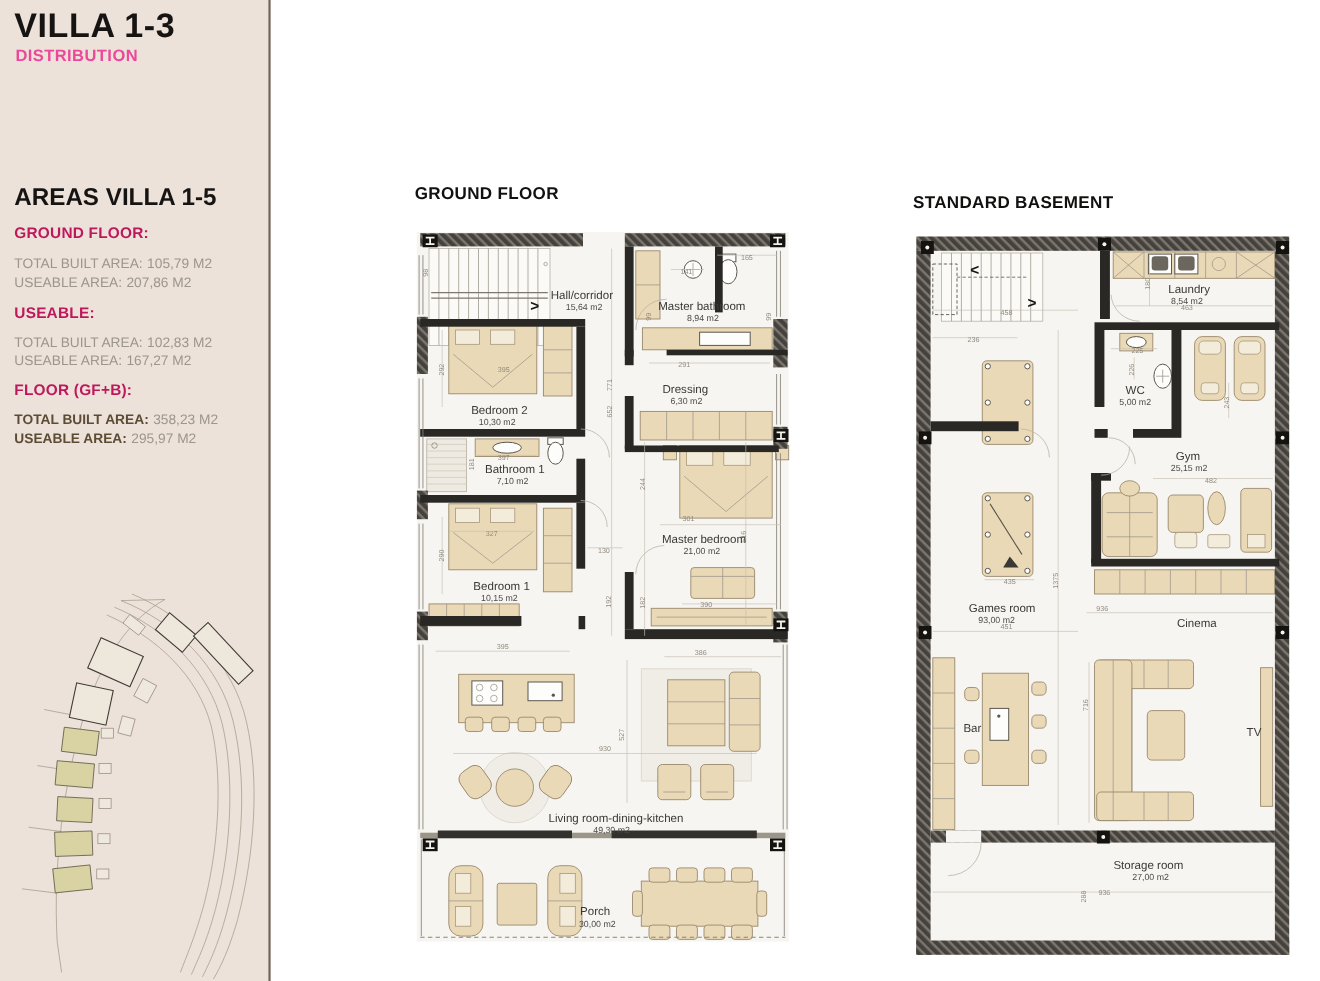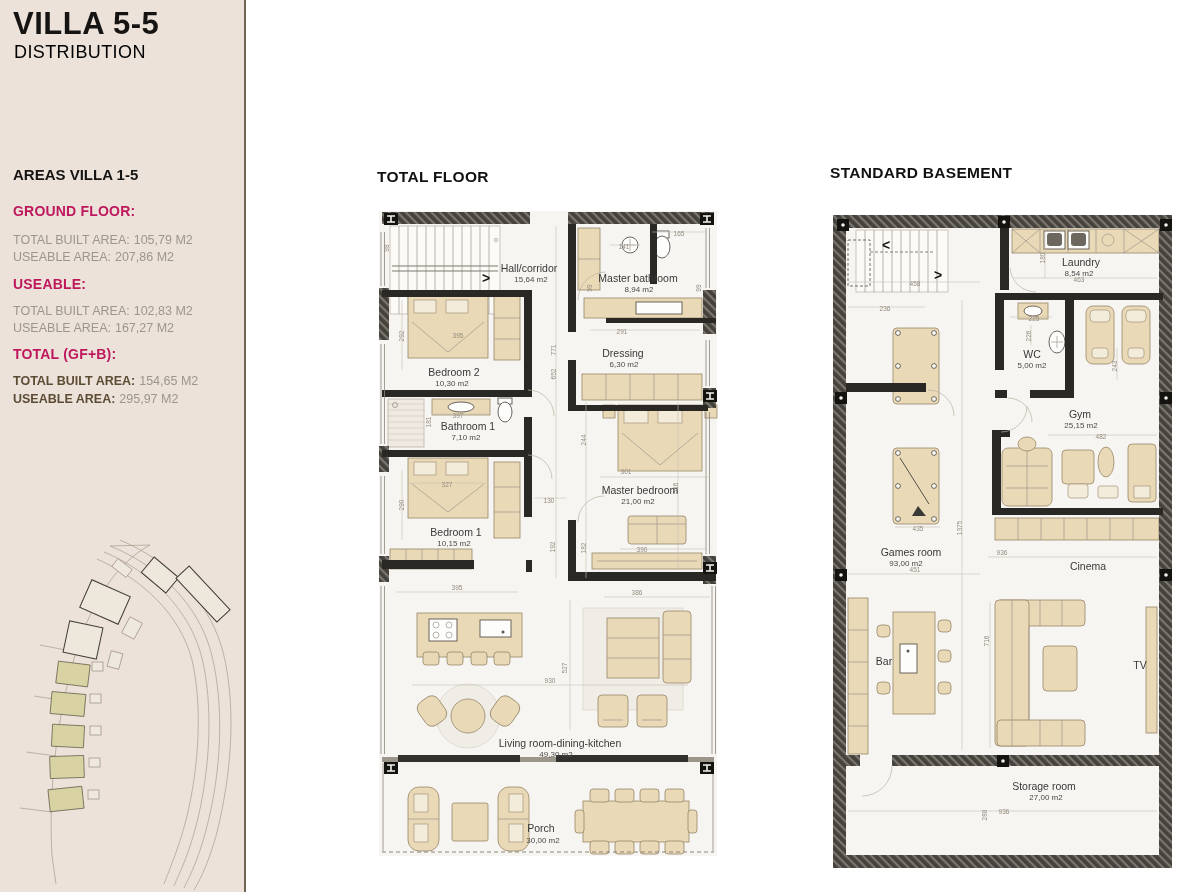--- a/index.html
+++ b/index.html
@@ -3,22 +3,22 @@
 <meta charset="utf-8">
 <style>
   html,body{margin:0;padding:0;}
   body{width:1200px;height:892px;position:relative;background:#ffffff;
        font-family:"Liberation Sans",sans-serif;overflow:hidden;}
   .abs{position:absolute;}
   
   #sidebar{left:0;top:0;width:244px;height:892px;background:#ece2da;}
   #divider{left:244px;top:0;width:2px;height:892px;background:#6f6354;}
   .v-title{left:13px;top:6px;font-size:31px;font-weight:800;color:#161412;letter-spacing:.5px;}
-  .v-sub{left:14px;top:42px;font-size:18px;font-weight:400;color:#000000;letter-spacing:.4px;}
-  .areas-h{left:13px;top:166px;font-size:15px;font-weight:700;color:#161412;}
+  .v-sub{left:14px;top:42px;font-size:15px;font-weight:700;color:#ec4899;letter-spacing:.4px;}
+  .areas-h{left:13px;top:166px;font-size:22px;font-weight:700;color:#161412;}
   .sec-h{position:absolute;left:13px;font-size:14px;font-weight:700;color:#be185d;letter-spacing:.2px;}
   .row{position:absolute;left:13px;font-size:12.5px;color:#9c968d;white-space:nowrap;}
   .row .val{margin-left:4px;}
   .row.em .lbl{font-weight:700;color:#5c4c34;}
   
   .plan-title{font-size:15.5px;font-weight:700;color:#121110;letter-spacing:.3px;}
   
   svg{position:absolute;left:0;top:0;}
   svg text{font-family:"Liberation Sans",sans-serif;}
   .rname{font-size:10.5px;fill:#3a3937;text-anchor:middle;}
@@ -40,38 +40,38 @@
   .siteb{fill:#efe8df;stroke:#8d816f;stroke-width:.6;}
   .sitebd{fill:#eee7dc;stroke:#413d36;stroke-width:1;}
   .sitek{fill:#d9d2a2;stroke:#6b6250;stroke-width:.8;}
 </style>
 </head>
 <body>
 
 <div id="sidebar" class="abs"></div>
 <div id="divider" class="abs"></div>
 
-<div class="abs v-title">VILLA 5-5</div>
+<div class="abs v-title">VILLA 1-3</div>
 <div class="abs v-sub">DISTRIBUTION</div>
 <div class="abs areas-h">AREAS VILLA 1-5</div>
 
 <div class="sec-h" style="top:203px">GROUND FLOOR:</div>
 <div class="row" style="top:233px"><span class="lbl">TOTAL BUILT AREA:</span><span class="val">105,79 M2</span></div>
 <div class="row" style="top:250px"><span class="lbl">USEABLE AREA:</span><span class="val">207,86 M2</span></div>
 
 <div class="sec-h" style="top:276px">USEABLE:</div>
 <div class="row" style="top:304px"><span class="lbl">TOTAL BUILT AREA:</span><span class="val">102,83 M2</span></div>
 <div class="row" style="top:321px"><span class="lbl">USEABLE AREA:</span><span class="val">167,27 M2</span></div>
 
-<div class="sec-h" style="top:346px">TOTAL (GF+B):</div>
-<div class="row em" style="top:374px"><span class="lbl">TOTAL BUILT AREA:</span><span class="val">154,65 M2</span></div>
+<div class="sec-h" style="top:346px">FLOOR (GF+B):</div>
+<div class="row em" style="top:374px"><span class="lbl">TOTAL BUILT AREA:</span><span class="val">358,23 M2</span></div>
 <div class="row em" style="top:392px"><span class="lbl">USEABLE AREA:</span><span class="val">295,97 M2</span></div>
 
-<div class="abs plan-title" style="left:377px;top:168px">TOTAL FLOOR</div>
-<div class="abs plan-title" style="left:830px;top:164px">STANDARD BASEMENT</div>
+<div class="abs plan-title" style="left:377px;top:168px">GROUND FLOOR</div>
+<div class="abs plan-title" style="left:830px;top:176px">STANDARD BASEMENT</div>
 
 <svg width="1200" height="892" viewBox="0 0 1200 892">
   <defs>
     <pattern id="hw" patternUnits="userSpaceOnUse" width="6" height="6" patternTransform="rotate(45)">
       <rect width="6" height="6" fill="#45423d"></rect>
       <rect width="6" height="2.2" fill="#7b766e"></rect>
     </pattern>
     <symbol id="colI" viewBox="0 0 14 12">
       <rect width="14" height="12" fill="#14130f"></rect>
       <path d="M3,3 H11 M7,3 V9 M3,9 H11" stroke="#f5f3ee" stroke-width="1.6" fill="none"></path>

